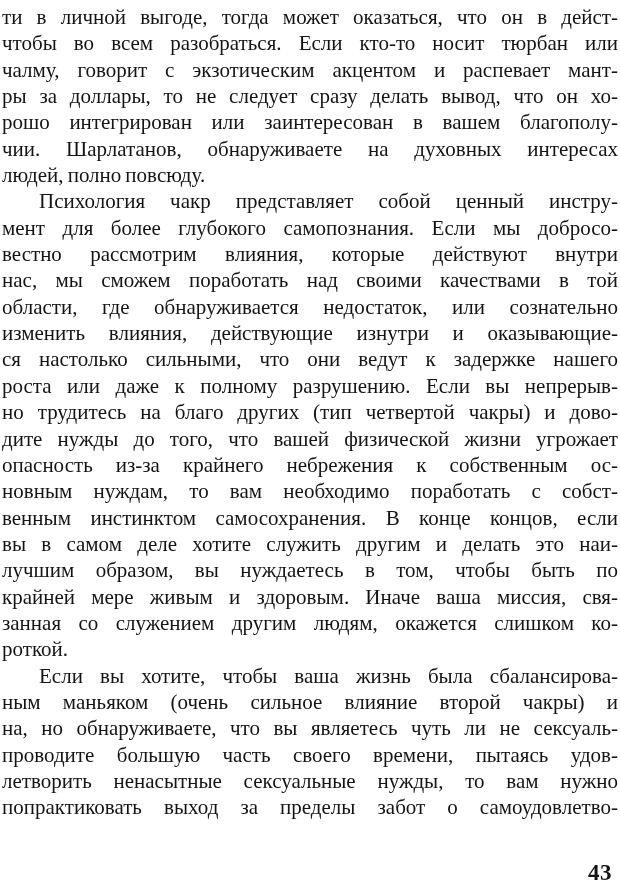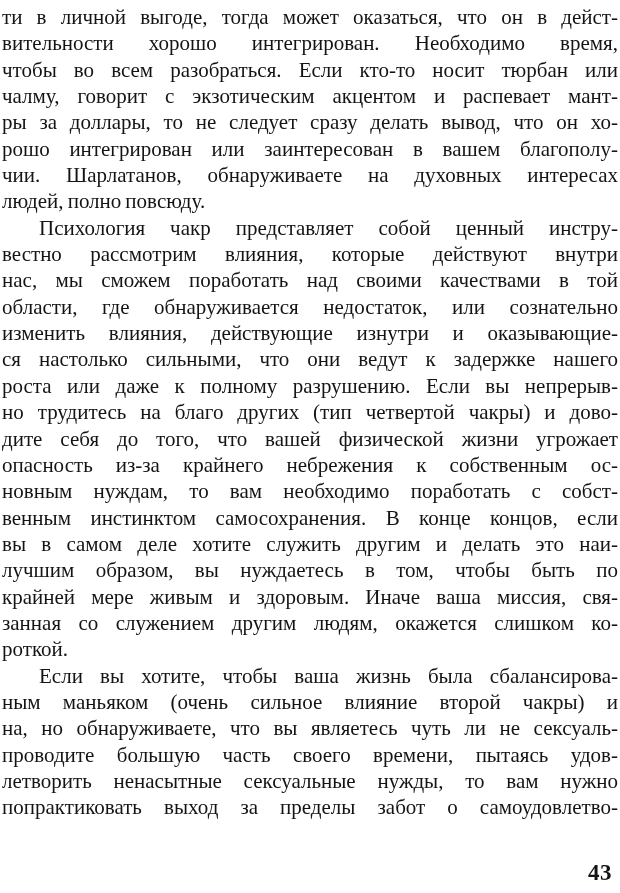--- a/index.html
+++ b/index.html
@@ -43,36 +43,36 @@
     letter-spacing: 0.5px;
     margin-left: 8px;
   }
 </style>
 </head>
 <body style="--text: #141414; --bg: #ffffff;">
 
 <div class="page">
   <div class="text-block" id="text-block">
       <div class="line">ти в личной выгоде, тогда может оказаться, что он в дейст-</div>
-      <div class="line">вительности хорошо интегрирован. Необходимо время,</div>
       <div class="line">чтобы во всем разобраться. Если кто-то носит тюрбан или</div>
       <div class="line">чалму, говорит с экзотическим акцентом и распевает мант-</div>
       <div class="line">ры за доллары, то не следует сразу делать вывод, что он хо-</div>
       <div class="line">рошо интегрирован или заинтересован в вашем благополу-</div>
       <div class="line">чии. Шарлатанов, обнаруживаете на духовных интересах</div>
       <div class="line short">людей, полно повсюду.</div>
       <div class="line indent">Психология чакр представляет собой ценный инстру-</div>
+      <div class="line">мент для более глубокого самопознания. Если мы добросо-</div>
       <div class="line">вестно рассмотрим влияния, которые действуют внутри</div>
       <div class="line">нас, мы сможем поработать над своими качествами в той</div>
       <div class="line">области, где обнаруживается недостаток, или сознательно</div>
       <div class="line">изменить влияния, действующие изнутри и оказывающие-</div>
       <div class="line">ся настолько сильными, что они ведут к задержке нашего</div>
       <div class="line">роста или даже к полному разрушению. Если вы непрерыв-</div>
       <div class="line">но трудитесь на благо других (тип четвертой чакры) и дово-</div>
-      <div class="line">дите себя до того, что вашей физической жизни угрожает</div>
+      <div class="line">дите нужды до того, что вашей физической жизни угрожает</div>
       <div class="line">опасность из-за крайнего небрежения к собственным ос-</div>
       <div class="line">новным нуждам, то вам необходимо поработать с собст-</div>
       <div class="line">венным инстинктом самосохранения. В конце концов, если</div>
       <div class="line">вы в самом деле хотите служить другим и делать это наи-</div>
       <div class="line">лучшим образом, вы нуждаетесь в том, чтобы быть по</div>
       <div class="line">крайней мере живым и здоровым. Иначе ваша миссия, свя-</div>
       <div class="line">занная со служением другим людям, окажется слишком ко-</div>
       <div class="line short">роткой.</div>
       <div class="line indent">Если вы хотите, чтобы ваша жизнь была сбалансирова-</div>
       <div class="line">ным маньяком (очень сильное влияние второй чакры) и</div>

